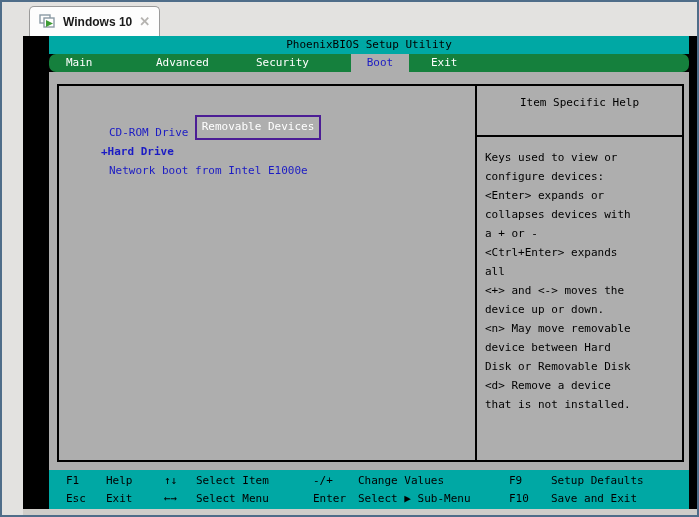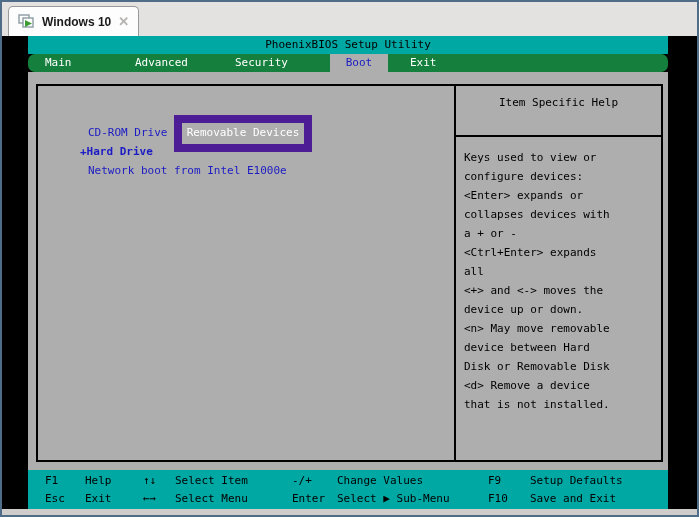--- a/index.html
+++ b/index.html
@@ -5,20 +5,21 @@
   * { margin: 0; padding: 0; box-sizing: border-box; }
   html, body { width: 699px; height: 517px; background: #000; }
   body { font-family: "DejaVu Sans Mono", monospace; }
 
   .vm-window {
     width: 699px; height: 517px;
     border: 2px solid #4f6d89;
     background: #e3e2e0;
     display: flex; flex-direction: column;
     overflow: hidden;
+    padding-left: 21px;
   }
 
   
   .tabbar { height: 34px; background: #e3e2e0; position: relative; flex: 0 0 auto; }
   .tab {
     position: absolute; left: 6px; bottom: 0;
     height: 30px; min-width: 108px;
     background: #fdfdfd;
     border: 1px solid #9a9a9a; border-bottom: none;
     border-radius: 5px 5px 0 0;
@@ -61,21 +62,21 @@
     position: absolute; left: 8px; top: 12px;
     width: 627px; height: 378px;
     border: 2px solid #000;
     display: flex;
   }
   .boot-pane { width: 418px; border-right: 2px solid #000; padding: 15px 0 0 50px; }
   .boot-item { height: 19px; color: #1b1bc4; white-space: pre; }
   .boot-item.plus { text-indent: -8px; font-weight: bold; }
   .highlight-box {
     display: inline-block;
-    border: 8px solid #4c1d95;
+    border: 2px solid #4c1d95;
     padding: 1px 5px 2px 5px;
     margin-left: -7px;
     color: #fff;
   }
   .boot-item.first { height: 27px; margin-top: -4px; }
 
   .help-pane { flex: 1 1 auto; display: flex; flex-direction: column; color: #000; }
   .help-title { height: 51px; line-height: 33px; border-bottom: 2px solid #000; text-align: center; flex: 0 0 auto; }
   .help-body { padding: 12px 4px 0 8px; }
   .help-line { height: 19px; white-space: pre; }

